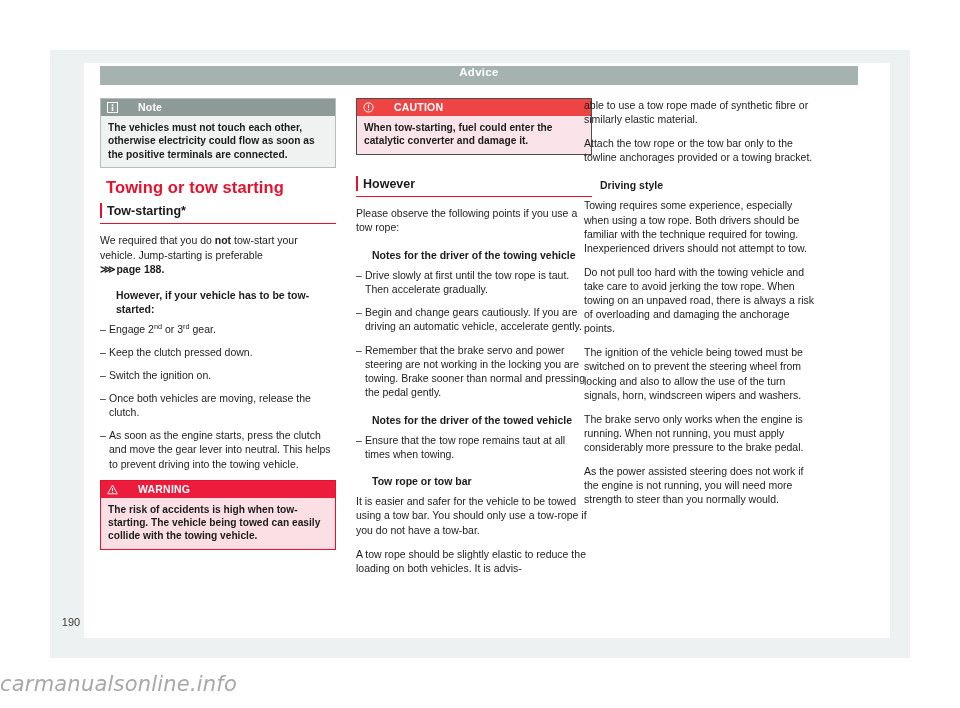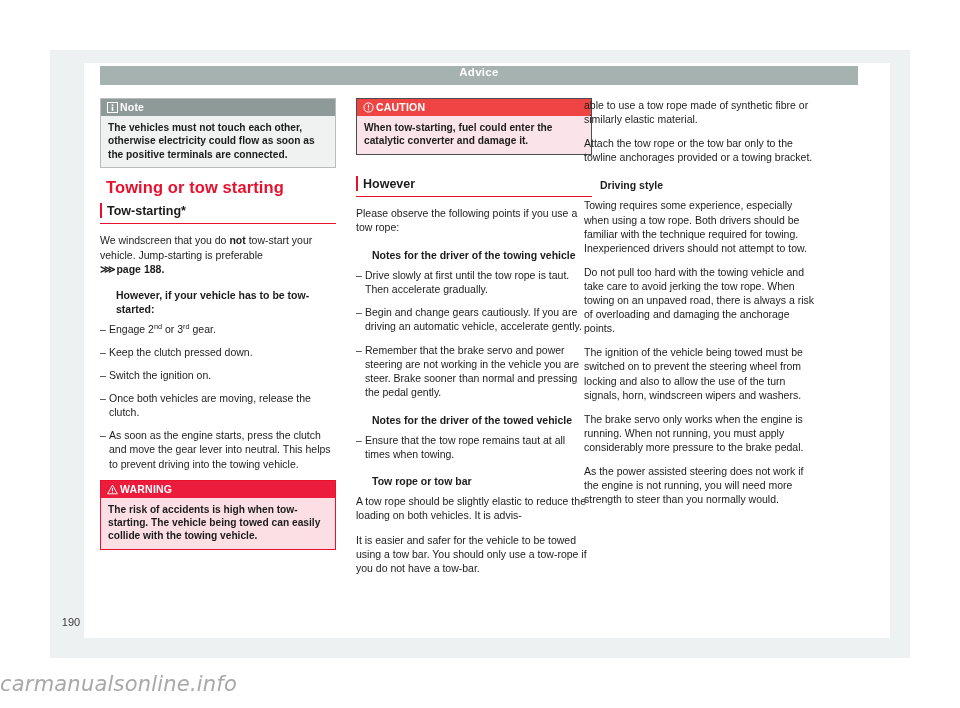--- a/index.html
+++ b/index.html
@@ -163,21 +163,21 @@
 
   
   .box {
     margin: 0 0 12px 0;
     border: 1px solid #b9bcbc;
   }
   .box-head {
     height: 17px;
     display: flex;
     align-items: center;
-    gap: 2px;
+    gap: 20px;
     padding: 0 6px;
     font-size: 10.5px;
     font-weight: bold;
     letter-spacing: .2px;
   }
   .box-body {
     padding: 5px 7px 6px 7px;
     font-size: 10.2px;
     line-height: 13.4px;
     font-weight: bold;
@@ -237,21 +237,21 @@
           </span>
           <span>Note</span>
         </div>
         <div class="box-body">The vehicles must not touch each other, otherwise electricity could flow as soon as the positive terminals are connected.</div>
       </div>
 
       <div class="red-title">Towing or tow starting</div>
 
       <div class="rule-head">Tow-starting*</div>
 
-      <p class="tight"><span>We windscreen that you do </span><span class="bold">not</span><span> tow-start your vehicle. Jump-starting is preferable</span><br><span class="pageref">⋙</span><span class="bold">page 188.</span></p>
+      <p class="tight"><span>We required that you do </span><span class="bold">not</span><span> tow-start your vehicle. Jump-starting is preferable</span><br><span class="pageref">⋙</span><span class="bold">page 188.</span></p>
 
       <p class="subhead spaced">However, if your vehicle has to be tow-started:</p>
 
       <div class="dash-item">
         <span class="dash">–</span>
         <span class="dash-text"><span>Engage 2</span><sup>nd</sup><span> or 3</span><sup>rd</sup><span> gear.</span></span>
       </div>
 
       <div class="dash-item">
         <span class="dash">–</span>
@@ -314,34 +314,34 @@
       <div class="dash-item">
         <span class="dash">–</span>
         <span class="dash-text">Drive slowly at first until the tow rope is taut. Then accelerate gradually.</span>
       </div>
       <div class="dash-item">
         <span class="dash">–</span>
         <span class="dash-text">Begin and change gears cautiously. If you are driving an automatic vehicle, accelerate gently.</span>
       </div>
       <div class="dash-item">
         <span class="dash">–</span>
-        <span class="dash-text">Remember that the brake servo and power steering are not working in the vehicle you are steer. Brake sooner than normal and pressing the pedal gently.</span>
+        <span class="dash-text">Remember that the brake servo and power steering are not working in the locking you are towing. Brake sooner than normal and pressing the pedal gently.</span>
       </div>
 
       <p class="subhead" style="margin-top:14px;">Notes for the driver of the towed vehicle</p>
 
       <div class="dash-item">
         <span class="dash">–</span>
         <span class="dash-text">Ensure that the tow rope remains taut at all times when towing.</span>
       </div>
 
       <p class="subhead" style="margin-top:13px;">Tow rope or tow bar</p>
 
+      <p>It is easier and safer for the vehicle to be towed using a tow bar. You should only use a tow-rope if you do not have a tow-bar.</p>
       <p>A tow rope should be slightly elastic to reduce the loading on both vehicles. It is advis-</p>
-      <p>It is easier and safer for the vehicle to be towed using a tow bar. You should only use a tow-rope if you do not have a tow-bar.</p>
 
     </div>
 
     <div class="col col-3">
 
       <p>able to use a tow rope made of synthetic fibre or similarly elastic material.</p>
       <p>Attach the tow rope or the tow bar only to the towline anchorages provided or a towing bracket.</p>
 
       <p class="subhead" style="margin-top:14px;">Driving style</p>
 

